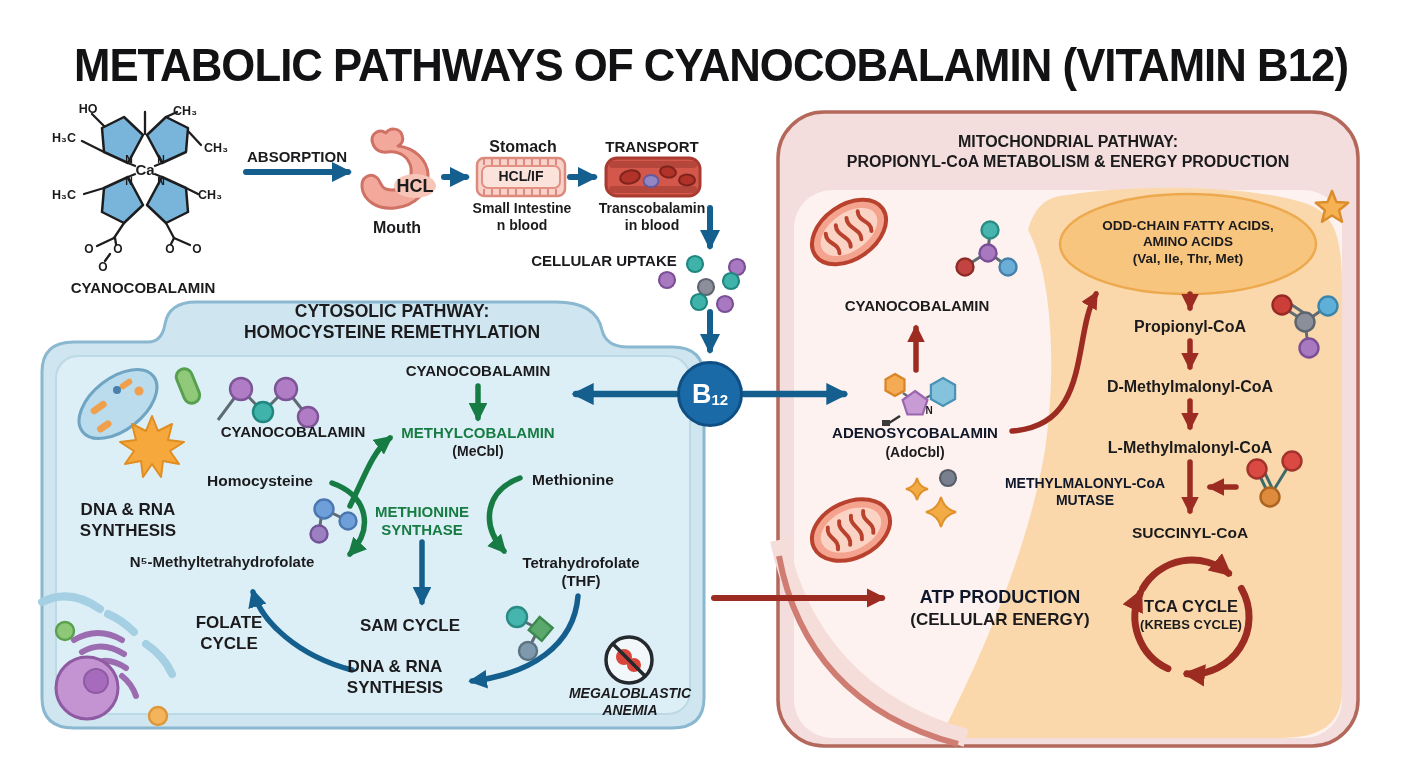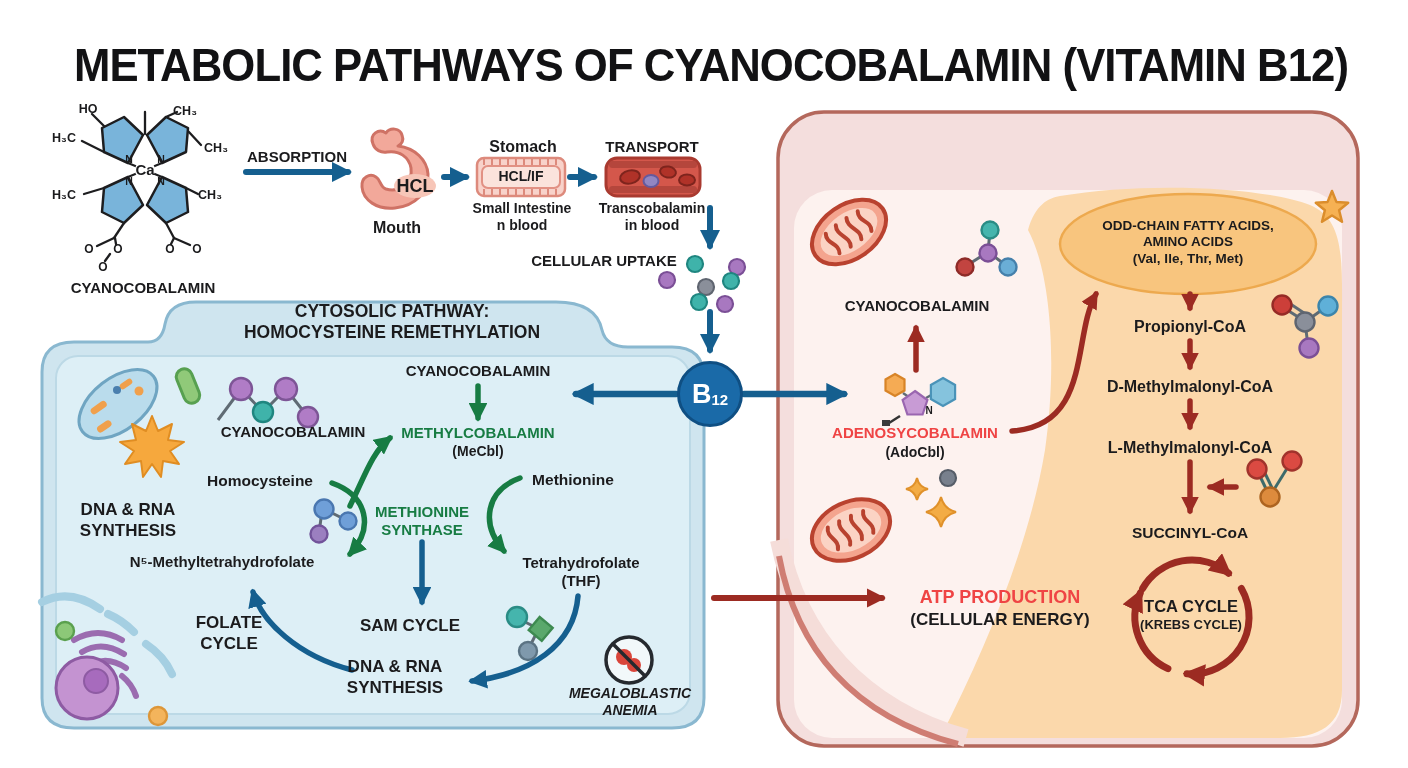--- a/index.html
+++ b/index.html
@@ -2,21 +2,21 @@
 <html><head>
 <meta charset="utf-8">
 <style>
   html,body{margin:0;padding:0;background:#fff;}
   #canvas{position:relative;width:1408px;height:768px;background:#ffffff;overflow:hidden;
           font-family:"Liberation Sans","DejaVu Sans",sans-serif;}
   #bg-svg{position:absolute;left:0;top:0;z-index:1;}
   .lbl{position:absolute;z-index:2;transform:translate(-50%,-50%);font-weight:bold;
        text-align:center;white-space:pre;width:max-content;line-height:1.22;color:#1b1b1d;}
   .green{color:#177c43;}
-  .red{color:#ef4444;}
+  .red{color:#0f172a;}
   .title{font-size:46px;letter-spacing:-1px;transform:translate(-50%,-50%) scaleX(.95);color:#121214;}
   .b12-circle{position:absolute;z-index:3;left:677px;top:361px;width:66px;height:66px;border-radius:50%;
        background:#1a6aa8;border:3px solid #0f4f83;box-sizing:border-box;display:flex;align-items:center;
        justify-content:center;color:#fff;font-weight:bold;font-size:27px;}
   .b12-circle sub{font-size:15px;margin-top:10px;}
   .legend-box{position:absolute;z-index:3;left:1299px;top:666px;width:76px;height:74px;background:#fdfdfd;
        border:2px solid #8b98a8;border-radius:9px;box-sizing:border-box;padding:3px 0 0 7px;}
   .legend-title{font-weight:bold;font-size:13px;color:#1b1b1d;text-align:center;margin-right:7px;}
   .legend-row{display:flex;align-items:center;gap:5px;height:16px;font-weight:600;font-size:11.5px;color:#222;}
   .legend-dot{width:12px;height:12px;border-radius:50%;display:inline-block;box-sizing:border-box;}
@@ -358,30 +358,34 @@
 <div class="lbl" style="left:581px;top:572px;font-size:15px;">Tetrahydrofolate
 (THF)</div>
 <div class="lbl" style="left:229px;top:634px;font-size:17px;">FOLATE
 CYCLE</div>
 <div class="lbl" style="left:410px;top:626px;font-size:17px;">SAM CYCLE</div>
 <div class="lbl" style="left:395px;top:678px;font-size:17px;">DNA &amp; RNA
 SYNTHESIS</div>
 <div class="lbl" style="left:630px;top:702px;font-size:14px;font-style:italic;">MEGALOBLASTIC
 ANEMIA</div>
 
+<div class="lbl" style="left:1068px;top:152px;font-size:16px;">MITOCHONDRIAL PATHWAY:
+PROPIONYL-CoA METABOLISM &amp; ENERGY PRODUCTION</div>
 <div class="lbl" style="left:1188px;top:243px;font-size:13.5px;">ODD-CHAIN FATTY ACIDS,
 AMINO ACIDS
 (Val, Ile, Thr, Met)</div>
 <div class="lbl" style="left:917px;top:306px;font-size:15px;">CYANOCOBALAMIN</div>
 <div class="lbl" style="left:929px;top:411px;font-size:10px;">N</div>
 <div class="lbl red" style="left:915px;top:433px;font-size:15px;">ADENOSYCOBALAMIN</div>
 <div class="lbl" style="left:915px;top:453px;font-size:14px;">(AdoCbl)</div>
 <div class="lbl" style="left:1190px;top:327px;font-size:16px;">Propionyl-CoA</div>
 <div class="lbl" style="left:1190px;top:387px;font-size:16px;">D-Methylmalonyl-CoA</div>
 <div class="lbl" style="left:1190px;top:448px;font-size:16px;">L-Methylmalonyl-CoA</div>
+<div class="lbl red" style="left:1085px;top:492px;font-size:14px;">METHYLMALONYL-CoA
+MUTASE</div>
 <div class="lbl" style="left:1190px;top:533px;font-size:15.5px;">SUCCINYL-CoA</div>
 <div class="lbl" style="left:1191px;top:606px;font-size:16.5px;">TCA CYCLE</div>
 <div class="lbl" style="left:1191px;top:625px;font-size:13px;">(KREBS CYCLE)</div>
 <div class="lbl red" style="left:1000px;top:598px;font-size:18px;">ATP PRODUCTION</div>
 <div class="lbl" style="left:1000px;top:620px;font-size:17px;">(CELLULAR ENERGY)</div>
 
 
 </div>
 
 </body></html>

